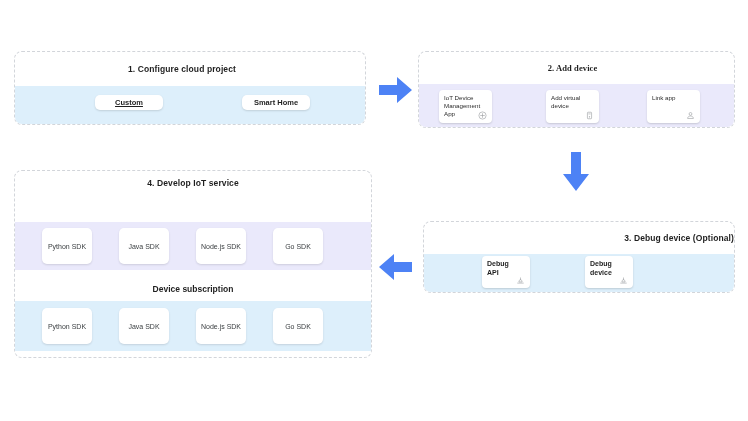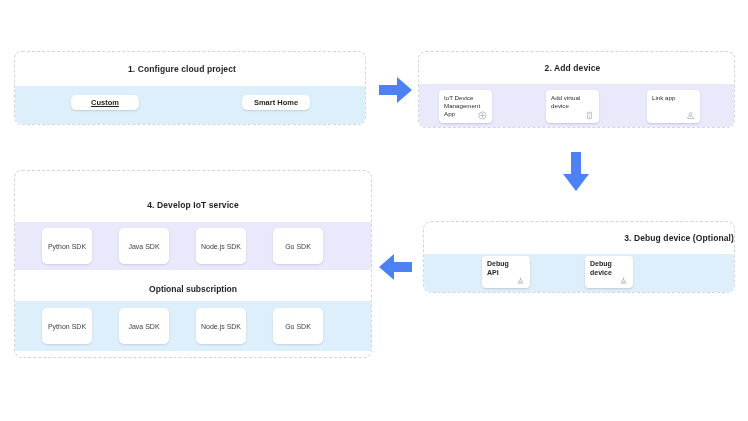--- a/index.html
+++ b/index.html
@@ -127,36 +127,36 @@
   .arrow svg { display: block; width: 100%; height: 100%; }
 </style>
 </head>
 <body>
 
 <div class="stage">
 
   <div class="panel" style="left:14px; top:51px; width:352px; height:74px;">
     <div class="panel-title" style="position:absolute; left:0; right:16px; top:13px;">1. Configure cloud project</div>
     <div class="band band-blue" style="top:34px; bottom:0;"></div>
-    <div class="pill" style="left:56px; top:43px; width:68px; height:15px;text-decoration:underline;">
+    <div class="pill" style="left:80px; top:43px; width:68px; height:15px;text-decoration:underline;">
       <span>Custom</span>
     </div>
     <div class="pill" style="left:227px; top:43px; width:68px; height:15px;">
       <span>Smart Home</span>
     </div>
   </div>
 
   <div class="arrow" style="left:379px; top:77px; width:33px; height:26px;">
     <svg viewBox="0 0 33 26" aria-hidden="true">
       <path d="M0 8 H18 V0 L33 13 L18 26 V18 H0 Z" fill="#4d82f5"></path>
     </svg>
   </div>
 
   <div class="panel" style="left:418px; top:51px; width:317px; height:77px;">
-    <div class="panel-title" style="position:absolute; left:0; right:8px; top:12px;">2. Add device</div>
+    <div class="panel-title" style="position:absolute; left:0; right:8px; top:12px;font-family:Liberation Serif, serif;">2. Add device</div>
     <div class="band band-lilac" style="top:32px; bottom:0;"></div>
 
     <div class="card" style="left:20px; top:38px; width:53px; height:33px;">
       <div class="card-label">IoT Device
 Management
 App</div>
       <span class="card-icon">
         <svg viewBox="0 0 16 16">
             <circle cx="8" cy="8" r="6.4" fill="none" stroke="#5f6368" stroke-width="1.1"></circle>
             <path d="M8 4.6V11.4M4.6 8H11.4" stroke="#5f6368" stroke-width="1.1" stroke-linecap="round"></path>
@@ -223,37 +223,37 @@
   </div>
 
   <div class="arrow" style="left:379px; top:254px; width:33px; height:26px;">
     <svg viewBox="0 0 33 26" aria-hidden="true">
       <path d="M33 8 H15 V0 L0 13 L15 26 V18 H33 Z" fill="#4d82f5"></path>
     </svg>
   </div>
 
   <div class="panel" style="left:14px; top:170px; width:358px; height:188px;">
 
-    <div class="panel-title" style="position:absolute; left:0; right:0; top:30px;">4. Develop IoT service</div>
+    <div class="panel-title" style="position:absolute; left:0; right:0; top:8px;">4. Develop IoT service</div>
 
     <div class="band band-lilac" style="top:51px; height:48px;"></div>
     <div class="chip" style="left:27px; top:57px; width:50px; height:36px;">
       <span>Python SDK</span>
     </div>
     <div class="chip" style="left:104px; top:57px; width:50px; height:36px;">
       <span>Java SDK</span>
     </div>
     <div class="chip" style="left:181px; top:57px; width:50px; height:36px;">
       <span>Node.js SDK</span>
     </div>
     <div class="chip" style="left:258px; top:57px; width:50px; height:36px;">
       <span>Go SDK</span>
     </div>
 
-    <div class="band-title" style="position:absolute; left:0; right:0; top:114px;">Optional subscription</div>
+    <div class="band-title" style="position:absolute; left:0; right:0; top:114px;">Device subscription</div>
     <div class="band band-blue" style="top:130px; height:50px;"></div>
     <div class="chip" style="left:27px; top:137px; width:50px; height:36px;">
       <span>Python SDK</span>
     </div>
     <div class="chip" style="left:104px; top:137px; width:50px; height:36px;">
       <span>Java SDK</span>
     </div>
     <div class="chip" style="left:181px; top:137px; width:50px; height:36px;">
       <span>Node.js SDK</span>
     </div>

